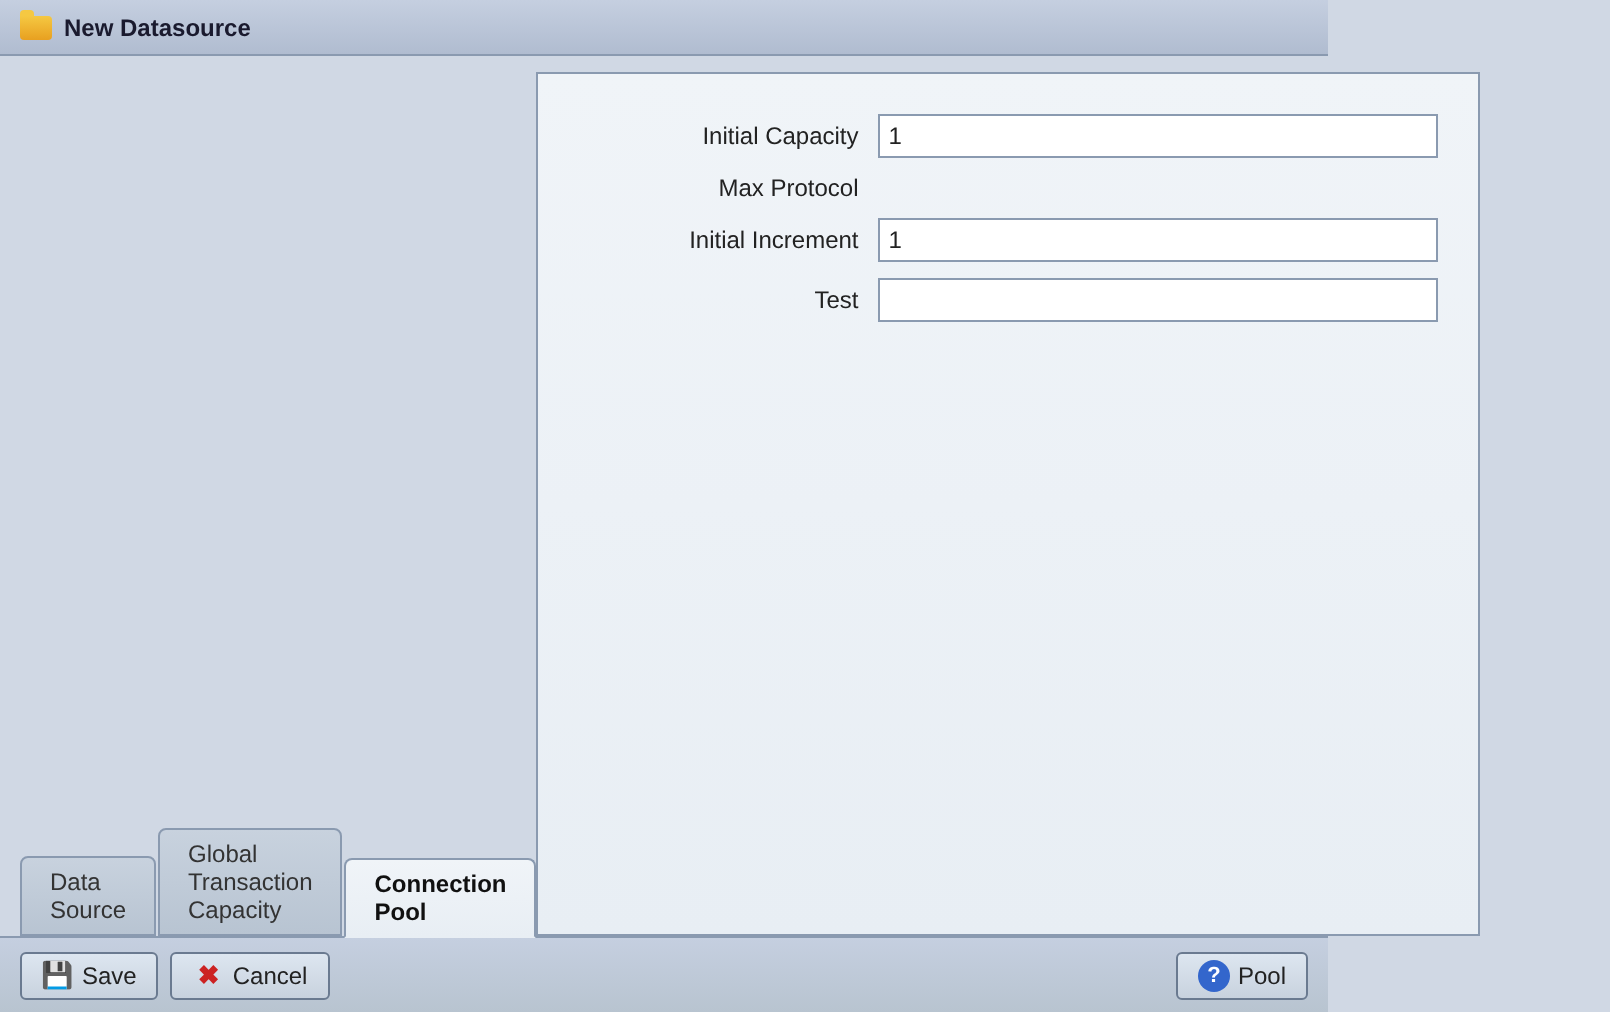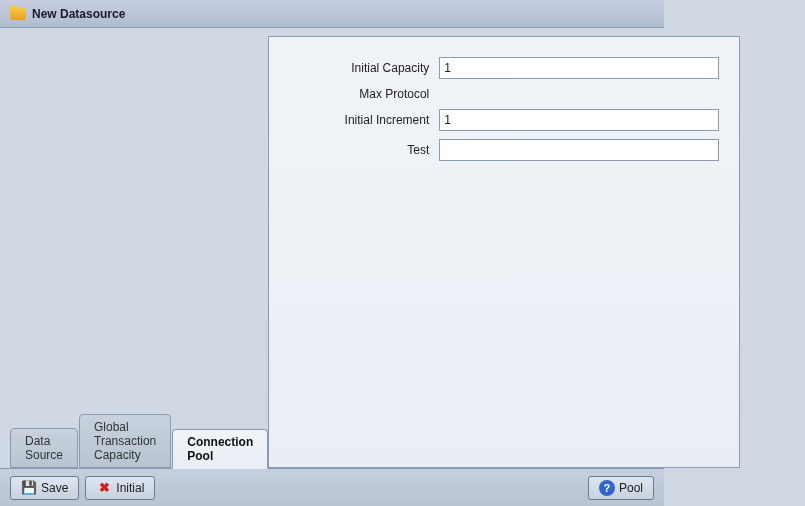--- a/index.html
+++ b/index.html
@@ -252,21 +252,21 @@
   <div class="bottom-bar">
     <div class="bottom-left">
 
       <button class="btn">
         <span class="btn-icon icon-save">💾</span>
         <span>Save</span>
       </button>
 
       <button class="btn">
         <span class="btn-icon icon-cancel">✖</span>
-        <span>Initial</span>
+        <span>Cancel</span>
       </button>
 
     </div>
 
     <div class="bottom-right">
       <button class="btn">
         <span class="icon-help">?</span>
         <span>Pool</span>
       </button>
     </div>

